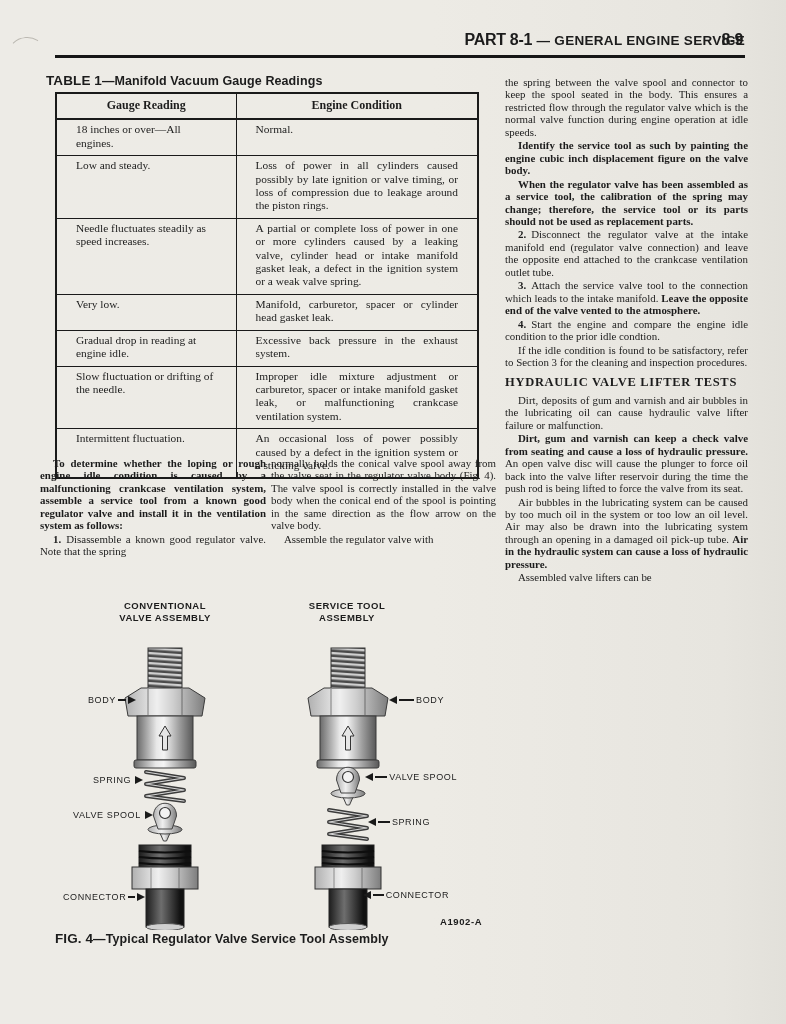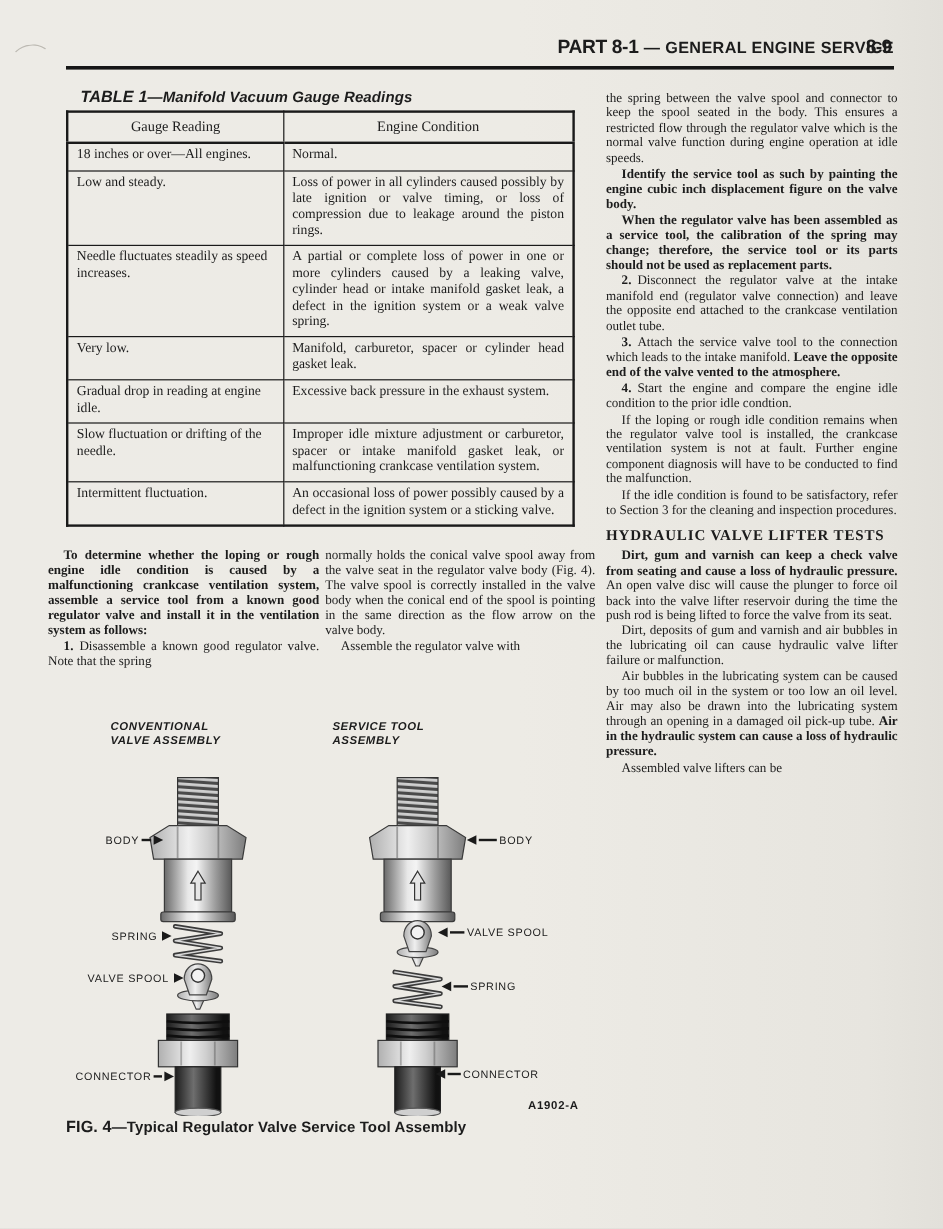--- a/index.html
+++ b/index.html
@@ -14,45 +14,45 @@
          font-family:"Liberation Sans", sans-serif; white-space:nowrap; }
   .hdr .part { font-weight:700; font-size:16px; letter-spacing:-0.3px; }
   .hdr .title { font-weight:700; font-size:13.5px; letter-spacing:0.3px; }
   .pageno { position:absolute; top:31px; right:43px; font-family:"Liberation Sans", sans-serif;
             font-weight:700; font-size:16px; letter-spacing:-0.5px; }
   .rule { position:absolute; top:55px; left:55px; width:690px; height:2.5px; background:#161616; }
   .pen-arc { position:absolute; left:9px; top:37px; width:33px; height:27px;
              border:1.5px solid #bcb9b2; border-color:#bcb9b2 transparent transparent transparent;
              border-radius:50%; transform:rotate(-6deg); }
   
-  .tbl-title { position:absolute; top:73px; left:67px; font-family:"Liberation Sans", sans-serif;
-               font-weight:700; font-size:12.5px; letter-spacing:0.1px;font-style:italic; }
+  .tbl-title { position:absolute; top:73px; left:46px; font-family:"Liberation Sans", sans-serif;
+               font-weight:700; font-size:12.5px; letter-spacing:0.1px; }
   .tbl-title .t1 { font-size:13.5px; }
   table.vac { position:absolute; top:92px; left:55px; width:424px; border-collapse:collapse;
               border:2.5px solid #1a1a1a; font-size:11.4px; line-height:13.4px;
               font-family:"Liberation Serif", serif; }
   table.vac th { border:1.5px solid #1a1a1a; border-bottom:2px solid #1a1a1a;
-                 font-weight:400; font-size:12px; padding:5px 0 6px; }
-  table.vac td { border:1.5px solid #1a1a1a; vertical-align:top; padding:3px 7px 5px; }
+                 font-weight:700; font-size:12px; padding:5px 0 6px; }
+  table.vac td { border:1.5px solid #1a1a1a; vertical-align:top; padding:3px 19px 5px; }
   table.vac td.cond { text-align:justify; }
   
   .col { position:absolute; font-size:10.9px; line-height:12.45px; text-align:justify; }
   .col p { margin:0; }
   .col p.ind { text-indent:13px; }
   .col p.sp { margin-top:1px; }
   .col b.num { margin-right:5px; }
   .col-left  { top:457px; left:40px;  width:226px; }
   .col-mid   { top:457px; left:271px; width:225px; }
   .col-right { top:76px;  left:505px; width:243px; }
   .sect-head { font-weight:700; font-size:12.5px; line-height:14.5px; letter-spacing:0.7px;
                text-align:left; margin:7px 0 4px !important; }
   
   .figure { position:absolute; left:35px; top:598px; width:470px; height:340px; }
-  .fig-title { position:absolute; font-family:"Liberation Sans", sans-serif;
-               font-weight:700; font-size:9.5px; line-height:11.5px; letter-spacing:0.5px;font-style:italic; }
+  .fig-title { position:absolute; text-align:center; font-family:"Liberation Sans", sans-serif;
+               font-weight:700; font-size:9.5px; line-height:11.5px; letter-spacing:0.5px; }
   .fig-svg { position:absolute; left:0; top:40px; }
   .fig-label { position:absolute; display:flex; align-items:center;
                font-family:"Liberation Sans", sans-serif; font-weight:400; font-size:9px;
                letter-spacing:0.6px; white-space:nowrap;text-align:center; }
   .fig-label .lead { flex:1 1 auto; height:1.4px; background:#1a1a1a; margin:0 2px; }
   .fig-label .ah-r { width:0; height:0; border-left:8px solid #1a1a1a;
                      border-top:4px solid transparent; border-bottom:4px solid transparent; }
   .fig-label .ah-l { width:0; height:0; border-right:8px solid #1a1a1a;
                      border-top:4px solid transparent; border-bottom:4px solid transparent; }
   .ref-code { position:absolute; left:405px; top:318px; font-family:"Liberation Sans", sans-serif;
@@ -132,25 +132,24 @@
     <p class="ind sp">Assemble the regulator valve with</p>
   </div>
 
   <div class="col col-right">
     <p>the spring between the valve spool and connector to keep the spool seated in the body. This ensures a restricted flow through the regulator valve which is the normal valve function during engine operation at idle speeds.</p>
     <p class="ind sp"><b>Identify the service tool as such by painting the engine cubic inch displacement figure on the valve body.</b></p>
     <p class="ind sp"><b>When the regulator valve has been assembled as a service tool, the calibration of the spring may change; therefore, the service tool or its parts should not be used as replacement parts.</b></p>
     <p class="ind sp"><b class="num">2.</b><span>Disconnect the regulator valve at the intake manifold end (regulator valve connection) and leave the opposite end attached to the crankcase ventilation outlet tube.</span></p>
     <p class="ind sp"><b class="num">3.</b><span>Attach the service valve tool to the connection which leads to the intake manifold.</span> <b>Leave the opposite end of the valve vented to the atmosphere.</b></p>
     <p class="ind sp"><b class="num">4.</b><span>Start the engine and compare the engine idle condition to the prior idle condtion.</span></p>
-    <p class="ind sp">If the loping or rough idle condition remains when the regulator valve tool is installed, the crankcase ventilation system is not at fault. Further engine component diagnosis will have to be conducted to find the malfunction.</p>
     <p class="ind sp">If the idle condition is found to be satisfactory, refer to Section 3 for the cleaning and inspection procedures.</p>
     <p class="sect-head">HYDRAULIC VALVE LIFTER TESTS</p>
+    <p class="ind">Dirt, deposits of gum and varnish and air bubbles in the lubricating oil can cause hydraulic valve lifter failure or malfunction.</p>
     <p class="ind sp"><b>Dirt, gum and varnish can keep a check valve from seating and cause a loss of hydraulic pressure.</b> <span>An open valve disc will cause the plunger to force oil back into the valve lifter reservoir during the time the push rod is being lifted to force the valve from its seat.</span></p>
-    <p class="ind">Dirt, deposits of gum and varnish and air bubbles in the lubricating oil can cause hydraulic valve lifter failure or malfunction.</p>
     <p class="ind sp"><span>Air bubbles in the lubricating system can be caused by too much oil in the system or too low an oil level. Air may also be drawn into the lubricating system through an opening in a damaged oil pick-up tube.</span> <b>Air in the hydraulic system can cause a loss of hydraulic pressure.</b></p>
     <p class="ind sp">Assembled valve lifters can be</p>
   </div>
 
   <div class="figure">
     <div class="fig-title" style="left:57px; top:2px; width:146px;">
       <div>CONVENTIONAL</div>
       <div>VALVE ASSEMBLY</div>
     </div>
     <div class="fig-title" style="left:242px; top:2px; width:140px;">

